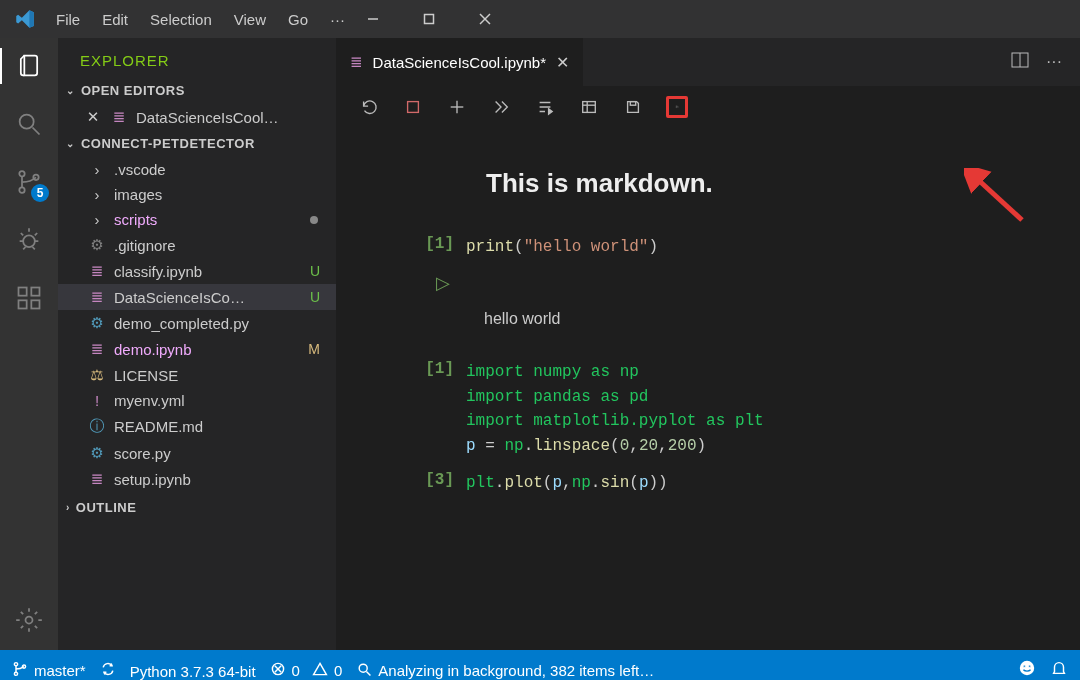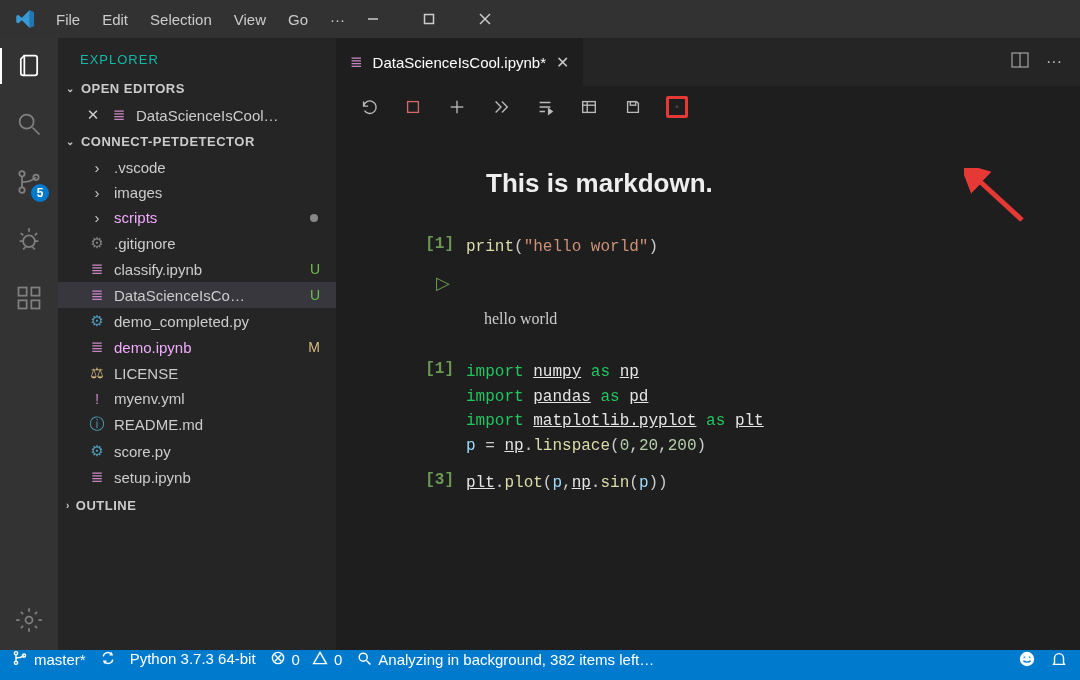--- a/index.html
+++ b/index.html
@@ -15,21 +15,21 @@
   .titlebar .winbtns svg { width: 12px; height: 12px; stroke: #ccc; stroke-width: 1.5; fill: none; }
   .main { display: flex; height: 612px; }
   .activity { width: 58px; background: #333333; display: flex; flex-direction: column; align-items: center; padding-top: 12px; gap: 26px; }
   .activity .aicon { width: 32px; height: 32px; display:flex; align-items:center; justify-content:center; position: relative; }
   .activity .aicon svg { width: 28px; height: 28px; stroke: #808080; fill: none; stroke-width: 1.5; }
   .activity .aicon.active svg { stroke: #fff; }
   .activity .aicon.active::before { content:""; position:absolute; left:-13px; top:-2px; bottom:-2px; width:2px; background:#fff; }
   .badge { position: absolute; bottom: -4px; right: -4px; background: #007acc; color: #fff; border-radius: 50%; font-size: 12px; width: 18px; height: 18px; display: flex; align-items: center; justify-content: center; font-weight: 600; }
   .activity .bottom { margin-top: auto; margin-bottom: 14px; }
   .sidebar { width: 278px; background: #252526; display:flex; flex-direction:column; font-size: 15px; overflow:hidden; }
-  .sidebar .hdr { padding: 14px 16px 8px 22px; font-size: 13px; letter-spacing: 1px; color: #14b8a6; }
+  .sidebar .hdr { padding: 14px 16px 8px 22px; font-size: 15px; letter-spacing: 1px; color: #84cc16; }
   .section-hdr { display:flex; align-items:center; gap:6px; padding: 6px 8px; font-size: 13px; font-weight: 700; letter-spacing: .5px; color:#ccc; }
   .section-hdr .caret { font-size: 10px; }
   .item { display:flex; align-items:center; gap:8px; padding: 4px 8px 4px 26px; color:#ccc; white-space: nowrap; overflow: hidden; }
   .item.depth2 { padding-left: 30px; }
   .item .ico { width:18px; text-align:center; flex:0 0 18px; }
   .item.active { background:#37373d; }
   .item .tail { margin-left:auto; margin-right:8px; font-size:14px; }
   .tail.green { color:#6cc04a; }
   .tail.yellow { color:#d7ba7d; }
   .dot { width:8px; height:8px; border-radius:50%; background:#888; margin-left:auto; margin-right:10px; }
@@ -42,28 +42,28 @@
   .toolbar { height:42px; display:flex; align-items:center; gap:22px; padding-left:22px; color:#bbb; }
   .toolbar .tb { width:22px; height:22px; display:flex; align-items:center; justify-content:center; }
   .toolbar svg { width:18px; height:18px; stroke:#bbb; fill:none; stroke-width:1.5; }
   .toolbar .highlight { border:3px solid #e53935; padding:4px 6px; border-radius:2px; }
   .content { flex:1; overflow:hidden; position:relative; }
   .md-hdr { font-size:26px; font-weight:700; color:#eee; padding: 40px 0 32px 150px; }
   .cell { display:flex; padding: 4px 0 8px 70px; font-family: "Consolas","Courier New",monospace; font-size:16px; }
   .cell .prompt { width:60px; color:#6a9955; font-weight:600; flex:0 0 60px; text-align:right; padding-right:12px; }
   .cell .body { flex:1; white-space:pre; line-height:1.55; }
   .play { color:#6a9955; font-size:18px; padding-left: 100px; margin-top:4px; margin-bottom:14px; }
-  .output { padding:2px 0 28px 148px; font-family:Liberation Serif, serif; font-size:16px; color:#ccc; }
+  .output { padding:2px 0 28px 148px; font-family:Liberation Sans, sans-serif; font-size:16px; color:#ccc; }
   .kw { color:#22c55e; }
   .str { color:#ce9178; }
   .fn { color:#dcdcaa; }
-  .lib { color:#e5e5e5;text-decoration:underline; }
+  .lib { color:#22c55e; }
   .num { color:#b5cea8; }
   .var { color:#9cdcfe; }
-  .statusbar { height:30px; background:#007acc; color:#fff; display:flex; align-items:flex-start; font-size:15px; padding:0 12px; gap:14px; }
+  .statusbar { height:30px; background:#007acc; color:#fff; display:flex; align-items:flex-end; font-size:15px; padding:0 12px; gap:14px; }
   .statusbar .sb-item { display:flex; align-items:center; gap:6px; }
   .statusbar .right { margin-left:auto; display:flex; gap:14px; }
   .sb-ico svg { width:16px; height:16px; stroke:#fff; fill:none; stroke-width:1.8; }
   .arrow-annot { position:absolute; left:628px; top:130px; pointer-events:none; }
   .arrow-annot svg { width:70px; height:60px; }
   .notebook-ico { color:#c586c0; }
   .py-ico { color:#519aba; }
   .md-ico { color:#519aba; }
   .yml-ico { color:#c586c0; }
   .lic-ico { color:#d7ba7d; }

